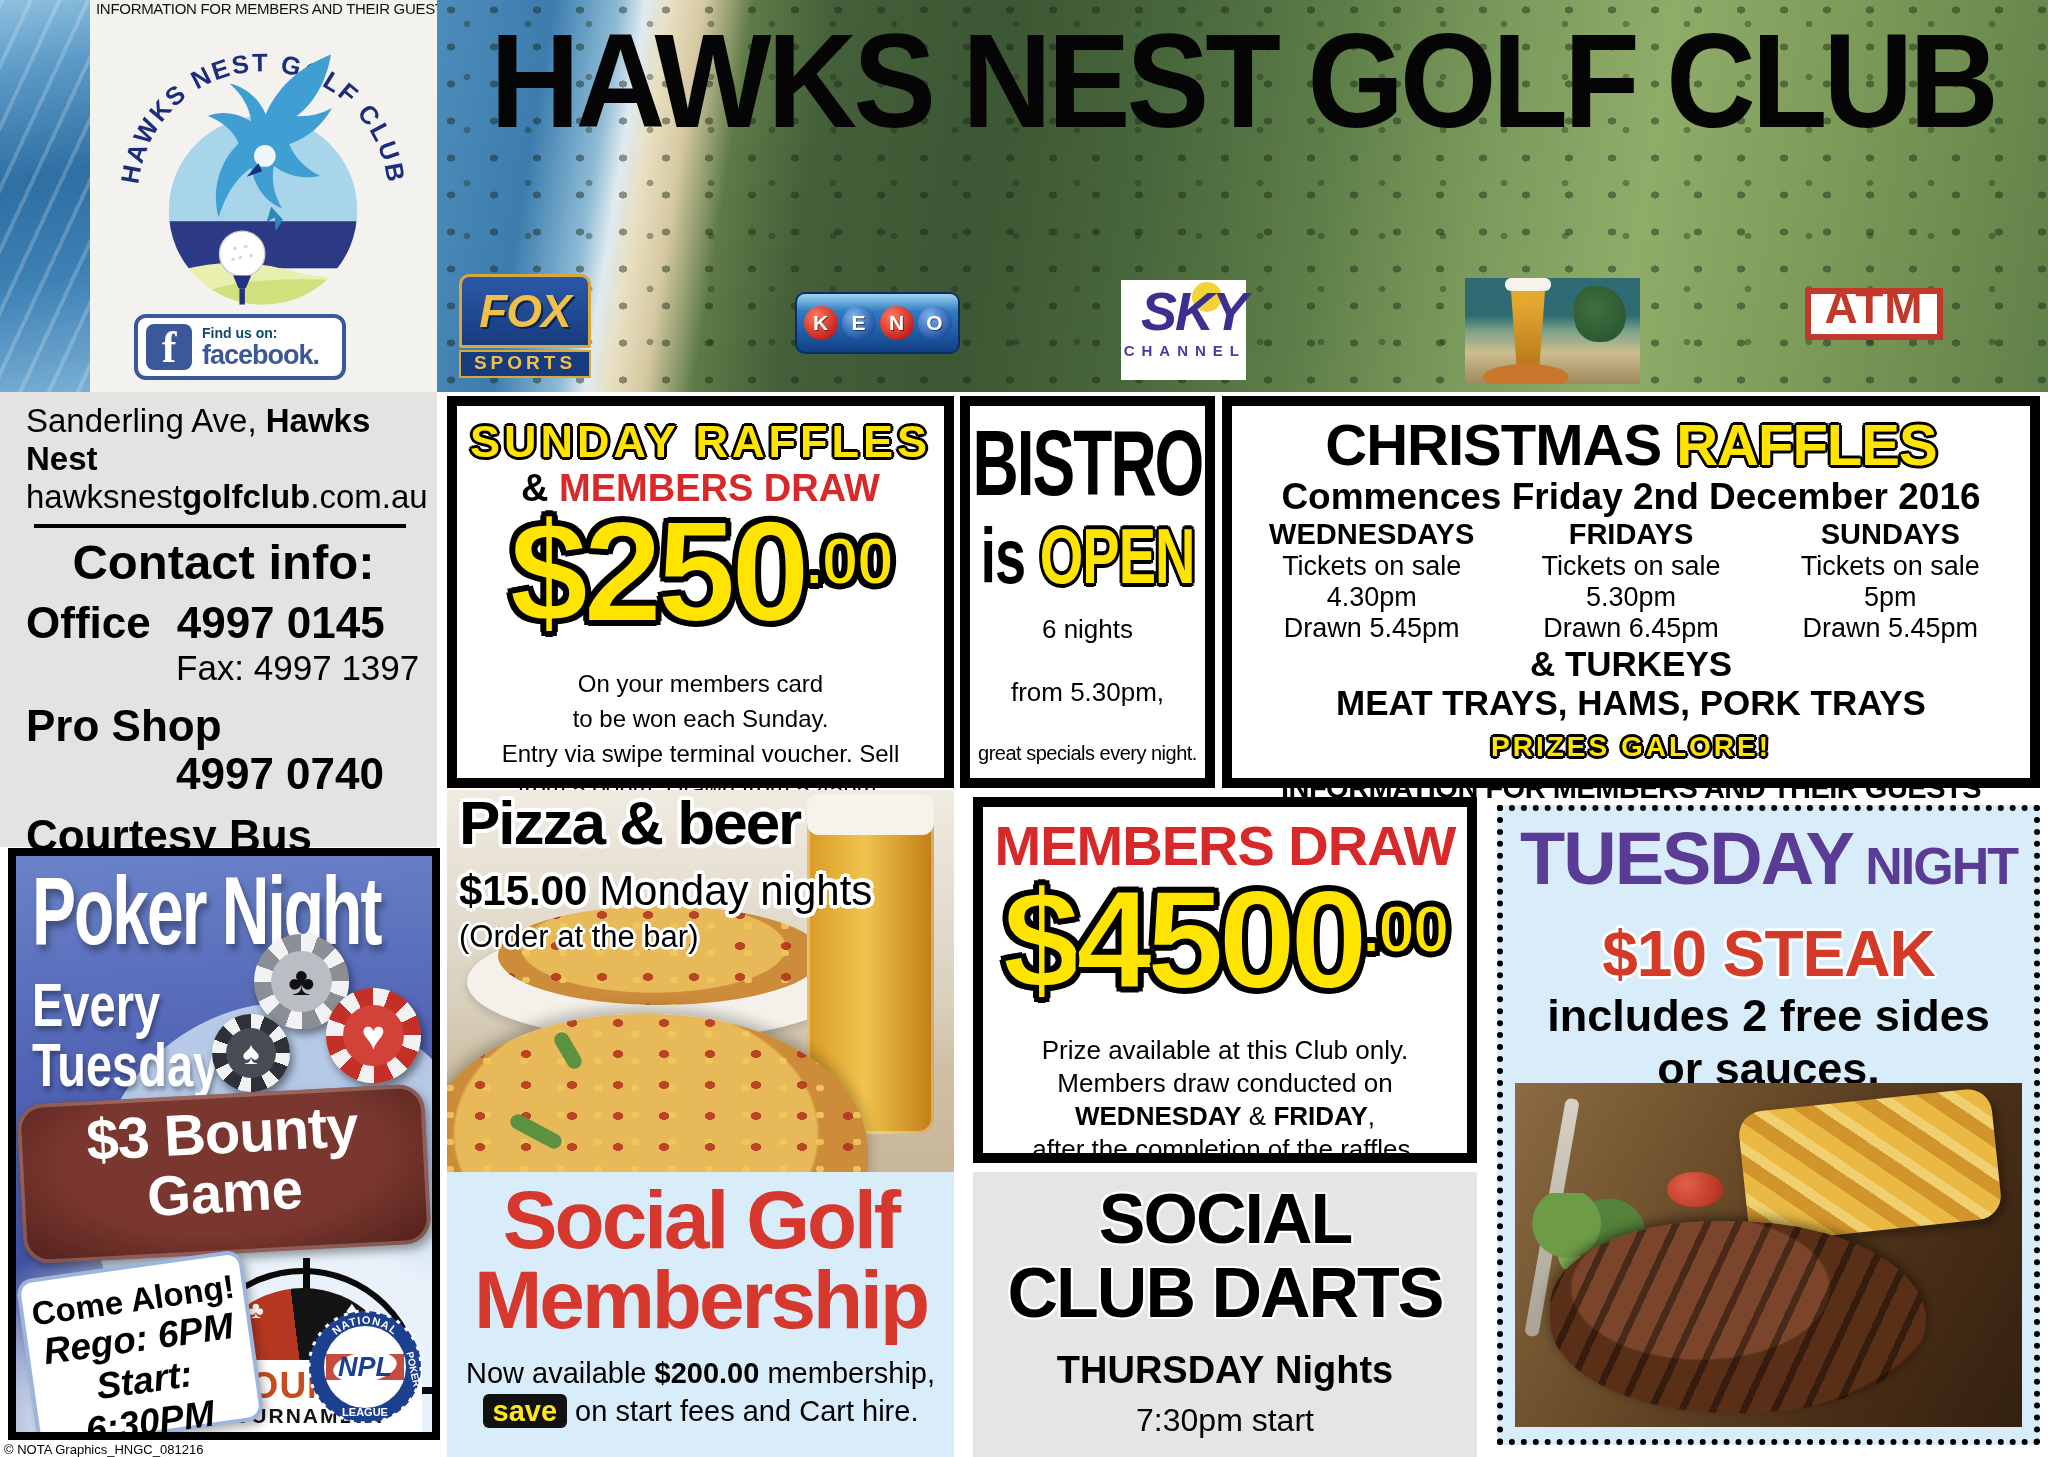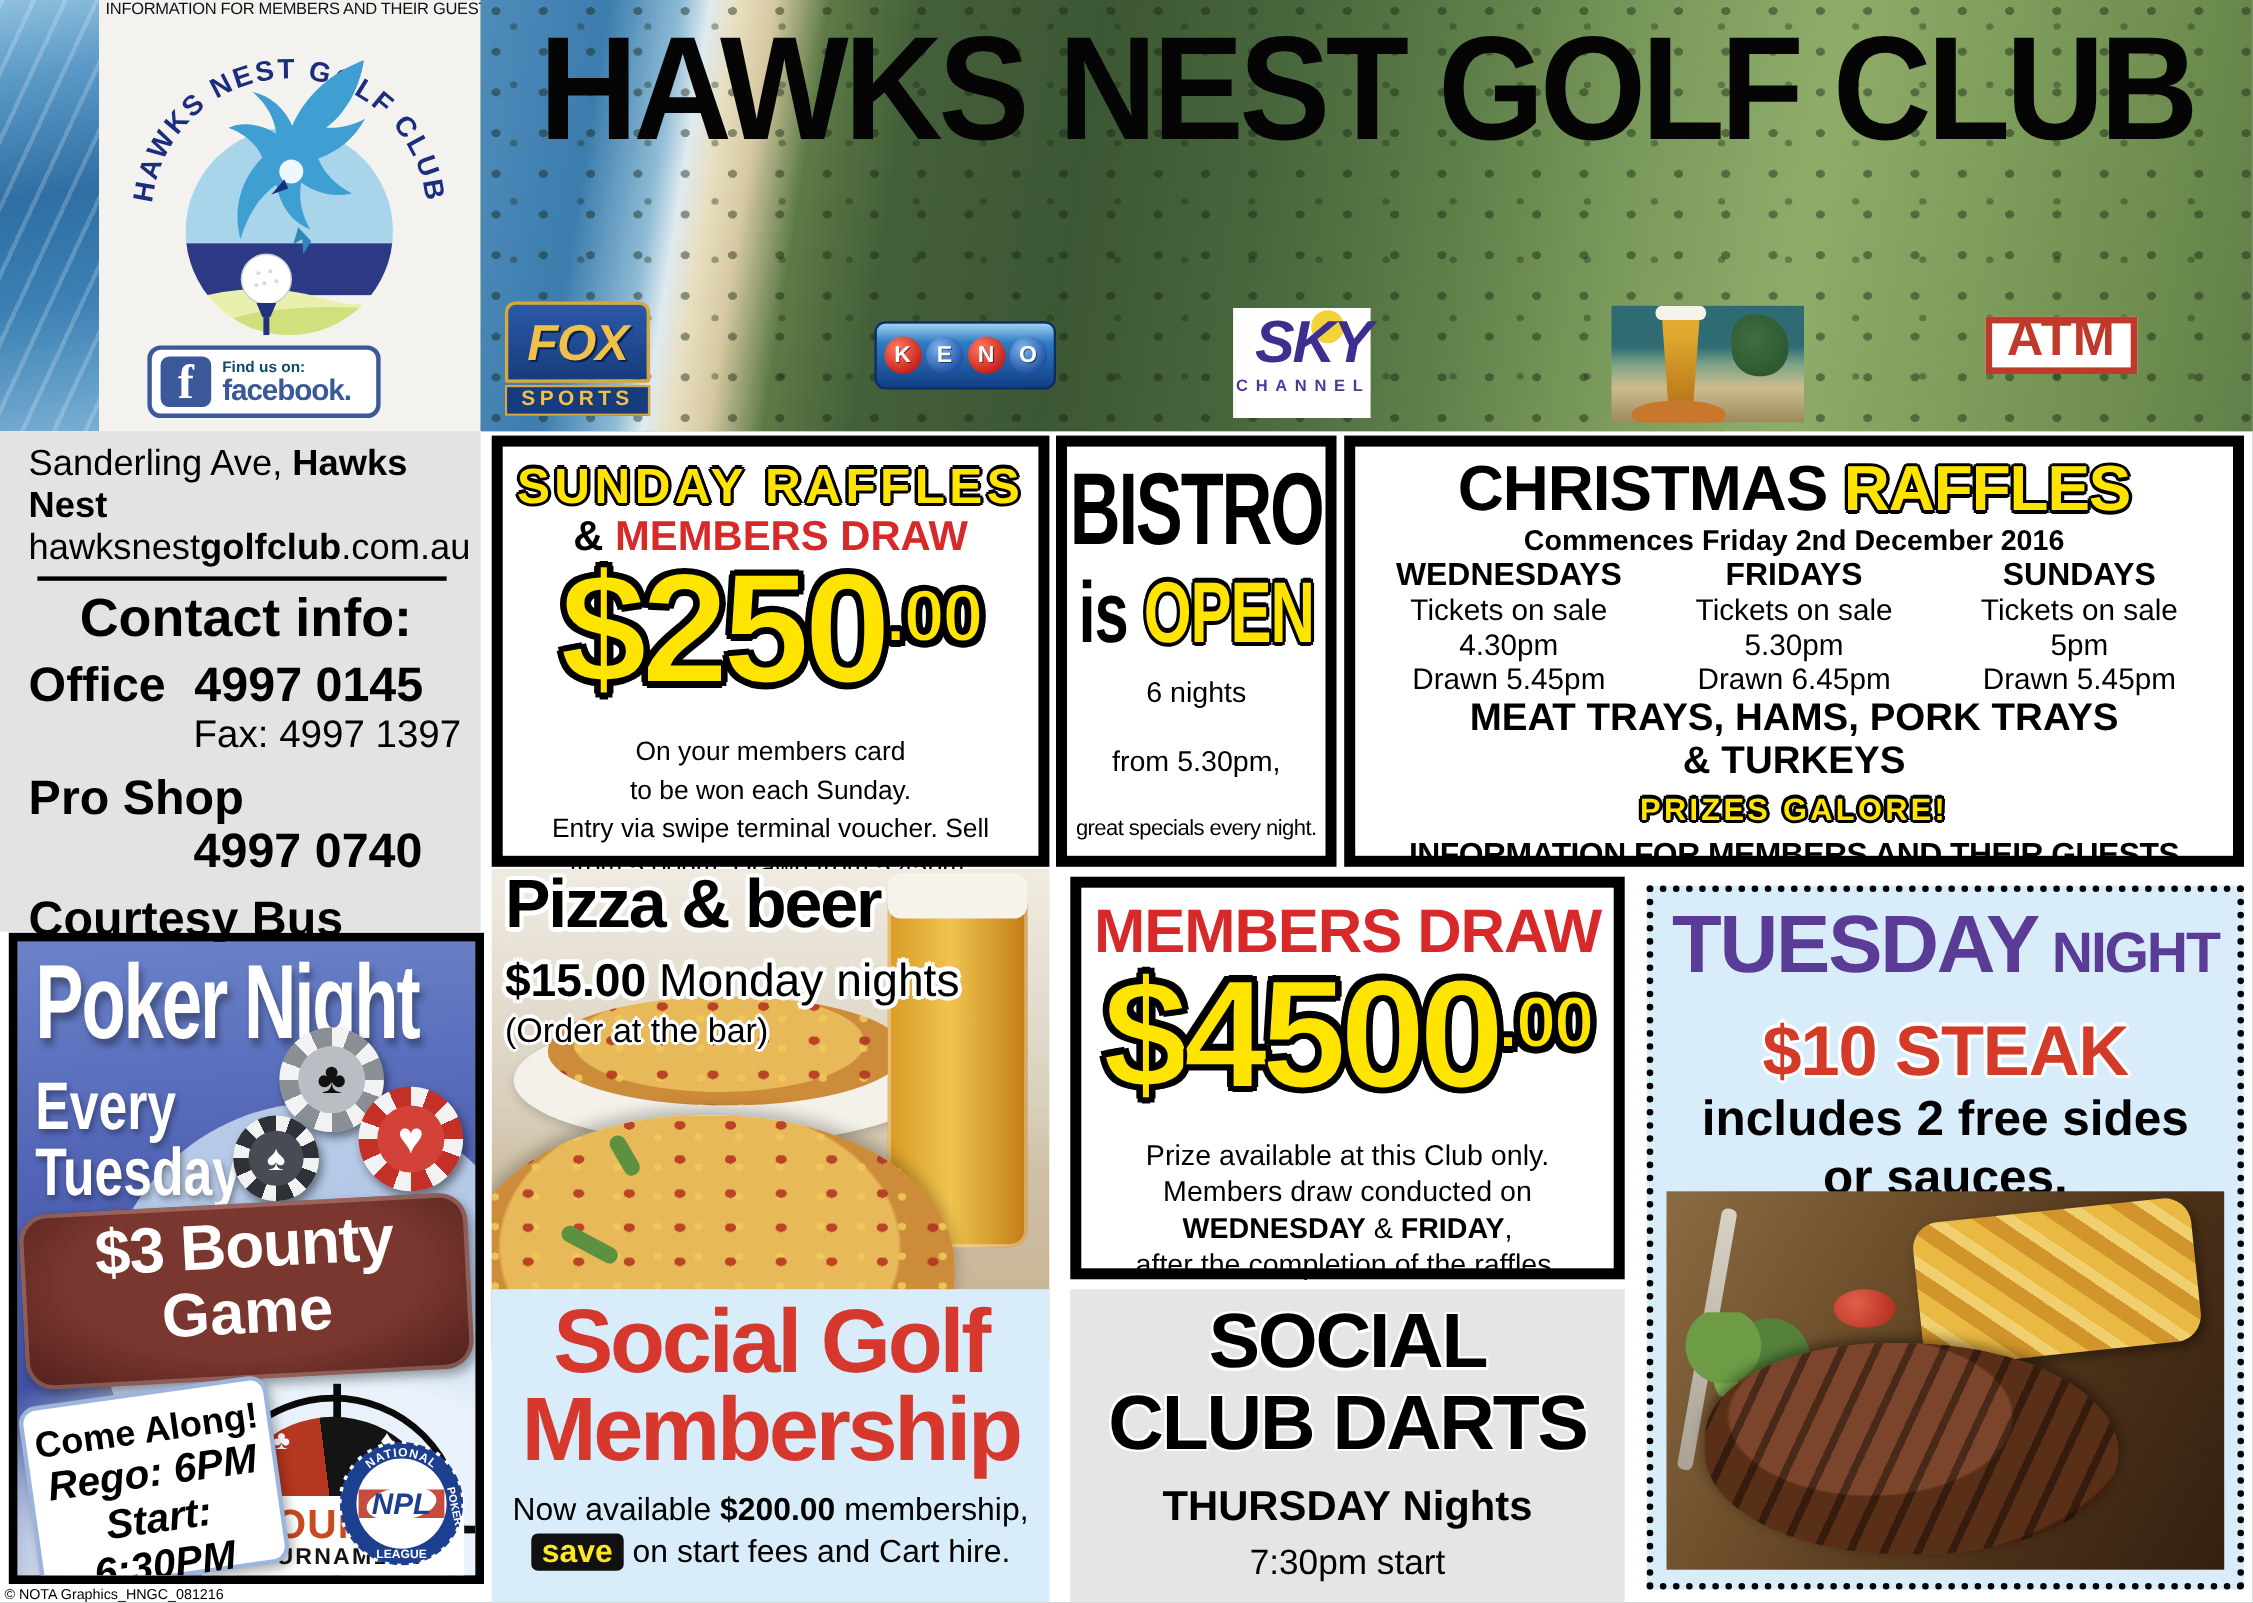--- a/index.html
+++ b/index.html
@@ -163,21 +163,21 @@
   .bis-open{margin-top:36px;font-size:56px;line-height:58px;font-weight:900;letter-spacing:-1px;
     transform:scaleY(1.4);transform-origin:top center;}
   .bis-l1{margin-top:40px;font-size:26px;}
   .bis-l2{margin-top:32px;font-size:26px;}
   .bis-l3{margin-top:34px;font-size:20px;letter-spacing:-.5px;}
 
   
   .christmas{left:1222px;top:396px;width:818px;height:392px;padding:8px 10px 10px;
     display:flex;flex-direction:column;justify-content:space-between;}
   .ch-title{font-size:58px;line-height:62px;font-weight:900;letter-spacing:-1px;}
-  .ch-commences{font-size:26px;font-weight:bold;}
+  .ch-commences{font-size:37px;font-weight:bold;}
   .ch-cols{display:flex;}
   .ch-col{flex:1;}
   .ch-day{font-size:29px;font-weight:900;line-height:33px;}
   .ch-line{font-size:27px;line-height:31px;}
   .ch-meat{font-size:35px;font-weight:900;line-height:39px;}
   .ch-galore{font-size:28px;font-weight:700;letter-spacing:3px;line-height:50px;text-align:center;}
   .ch-footer{font-size:29px;font-weight:600;letter-spacing:-.5px;}
 
   
   .pizza-block{left:447px;top:790px;width:507px;height:447px;overflow:hidden;background:#efe9dd;}
@@ -464,22 +464,22 @@
         <div class="ch-line">Drawn 6.45pm</div>
       </div>
       <div class="ch-col">
         <div class="ch-day">SUNDAYS</div>
         <div class="ch-line">Tickets on sale</div>
         <div class="ch-line">5pm</div>
         <div class="ch-line">Drawn 5.45pm</div>
       </div>
     </div>
     <div class="ch-meat">
+      <div>&amp; TURKEYS</div>
       <div>MEAT TRAYS, HAMS, PORK TRAYS</div>
-      <div>&amp; TURKEYS</div>
     </div>
     <div class="ch-galore yellow ol-b2">PRIZES GALORE!</div>
     <div class="ch-footer">INFORMATION FOR MEMBERS AND THEIR GUESTS</div>
   </div>
 
   <div class="abs pizza-block">
     <div class="pz-bar"></div>
     <div class="pz-plate"></div>
     <div class="pz-pizza pz-back"></div>
     <div class="pz-beer"></div>

